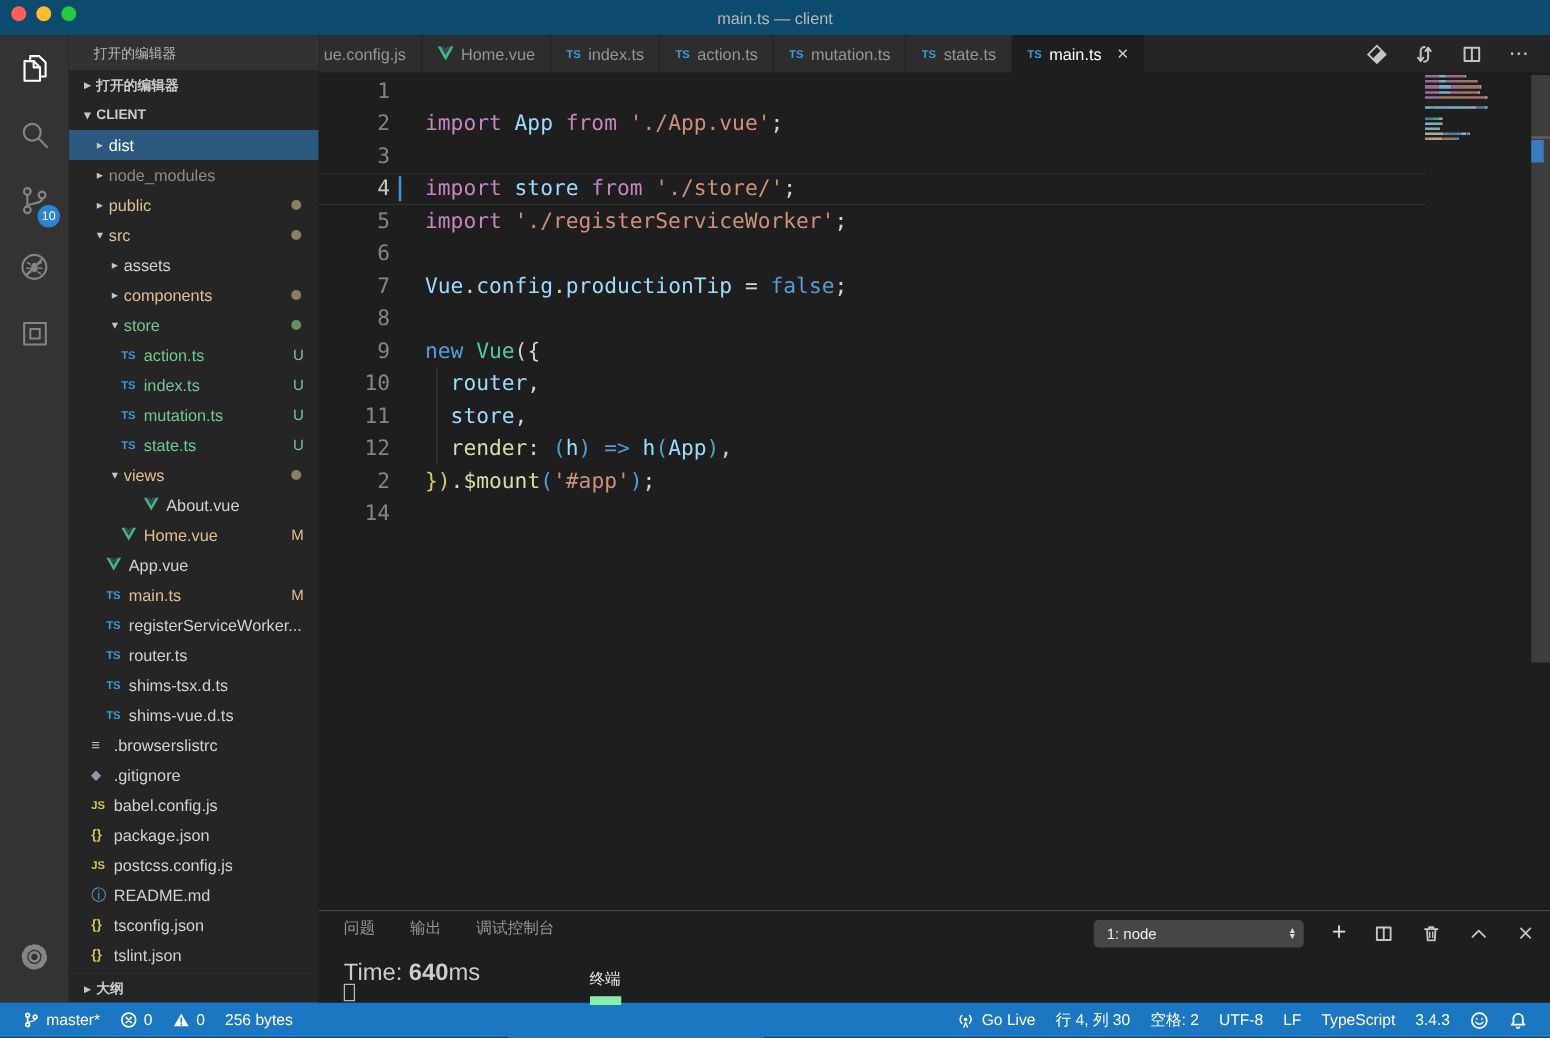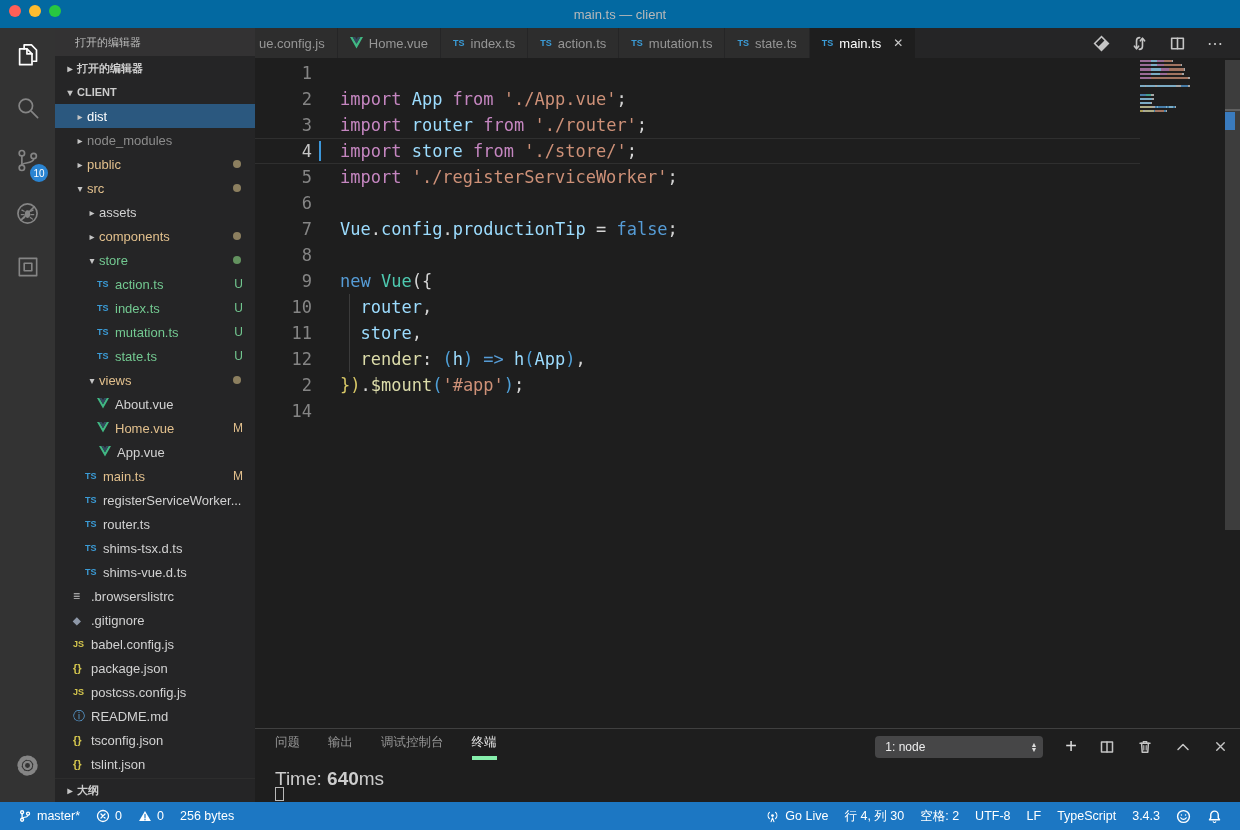--- a/index.html
+++ b/index.html
@@ -2,21 +2,21 @@
 <html style="--c-status: #1C77C3; --c-badge: #2A84D2; --c-selection: #2B587F; --c-modified: #E2C08D; --c-untracked: #73C991; --c-ignored: #8C8C8C; --tok-kw: #C586C0; --tok-id: #9CDCFE; --tok-str: #CE9178; --tok-pn: #D4D4D4; --tok-kw2: #569CD6; --tok-cls: #4EC9B0; --tok-fn: #DCDCAA; --tok-brk: #D9C967; --tok-brk2: #4FA0D8;"><head>
 <meta charset="utf-8">
 <style>
   * { box-sizing: border-box; margin: 0; padding: 0; }
   html,body { width:1240px; height:830px; overflow:hidden; background:#1E1E1E;
     font-family:"Liberation Sans", sans-serif; }
 
   .window { width:1240px; height:830px; display:flex; flex-direction:column; }
 
   
-  .titlebar { height:28px; background:#0369a1; position:relative; display:flex;
+  .titlebar { height:28px; background:#0c4a6e; position:relative; display:flex;
     align-items:center; justify-content:center; flex:none; }
   .traffic { position:absolute; left:9px; top:5px; display:flex; gap:8px; }
   .light { width:12px; height:12px; border-radius:50%; }
   .light.red{background:#FF5F57} .light.yellow{background:#FEBC2E} .light.green{background:#28C840}
   .win-title { color:#B9B9B9; font-size:13px; }
 
   
   .main { flex:1; display:flex; min-height:0; }
 
   
@@ -87,21 +87,21 @@
   .mrow span { height:2.2px; display:block; }
   .vscroll { position:absolute; right:0; top:0; bottom:0; width:15px; }
   .vthumb { position:absolute; left:0; right:0; top:2px; height:470px; background:rgba(121,121,121,0.35); }
   .vline { position:absolute; left:0; right:0; top:51px; height:2px; background:rgba(255,255,255,0.18); }
   .vcursor { position:absolute; left:0; top:54px; width:10px; height:18px; background:#3A7BBE; }
 
   
   .panel { height:74px; flex:none; position:relative; background:#1E1E1E; border-top:1px solid #404040; }
   .panel-tabs { position:absolute; left:20px; top:5px; display:flex; gap:28px; font-size:12.5px; }
   .ptab { color:#969696; padding-bottom:5px; cursor:pointer; }
-  .ptab.active { color:#E7E7E7; border-bottom:4px solid #86efac; }
+  .ptab.active { color:#E7E7E7; border-bottom:7px solid #86efac;margin-top:41px; }
   .panel-controls { position:absolute; right:12px; top:6px; display:flex; align-items:center; gap:22px;
     color:#C5C5C5; }
   .tselect { width:168px; height:22px; background:#464647; border-radius:4px; color:#EEEEEE;
     font-size:12px; display:flex; align-items:center; justify-content:space-between; padding:0 6px 0 10px;
     cursor:pointer; }
   .stepper { display:flex; flex-direction:column; line-height:5px; font-size:7px; color:#DDD; }
   .pc { cursor:pointer; display:flex; align-items:center; }
   .pc.plus { font-size:20px; font-weight:300; color:#DDD; }
   .panel-content { position:absolute; left:20px; top:42px;
     font-family:Liberation Sans, sans-serif; font-size:19px; color:#CCCCCC;
@@ -239,40 +239,40 @@
           <div class="trow" style="padding-left: 42px;">
             <span class="ficon ts">TS</span>
             <span class="label c-untracked">state.ts</span>
             <span class="gitbadge c-untracked">U</span>
           </div>
           <div class="trow" style="padding-left: 30px;">
             <span class="twisty">▾</span>
             <span class="label c-modified">views</span>
             <span class="gitdot dot-modified"></span>
           </div>
-          <div class="trow" style="padding-left: 42px;">
+          <div class="trow" style="padding-left: 60px;">
             <span class="ficon">
               <svg viewBox="0 0 12 11" width="12" height="11.040000000000001">
                 <path fill="#41B883" d="M0 0 L6 10.5 L12 0 H9.6 L6 6.3 L2.4 0 Z"></path>
                 <path fill="#34495E" d="M2.4 0 L6 6.3 L9.6 0 H7.2 L6 2.1 L4.8 0 Z"></path>
               </svg>
             </span>
             <span class="label c-default">About.vue</span>
           </div>
           <div class="trow" style="padding-left: 42px;">
             <span class="ficon">
               <svg viewBox="0 0 12 11" width="12" height="11.040000000000001">
                 <path fill="#41B883" d="M0 0 L6 10.5 L12 0 H9.6 L6 6.3 L2.4 0 Z"></path>
                 <path fill="#34495E" d="M2.4 0 L6 6.3 L9.6 0 H7.2 L6 2.1 L4.8 0 Z"></path>
               </svg>
             </span>
             <span class="label c-modified">Home.vue</span>
             <span class="gitbadge c-modified">M</span>
           </div>
-          <div class="trow" style="padding-left: 44px; align-items: center;">
+          <div class="trow" style="padding-left: 30px; align-items: center;">
             <span class="ficon">
               <svg viewBox="0 0 12 11" width="12" height="11.040000000000001">
                 <path fill="#41B883" d="M0 0 L6 10.5 L12 0 H9.6 L6 6.3 L2.4 0 Z"></path>
                 <path fill="#34495E" d="M2.4 0 L6 6.3 L9.6 0 H7.2 L6 2.1 L4.8 0 Z"></path>
               </svg>
             </span>
             <span class="label c-default">App.vue</span>
           </div>
           <div class="trow" style="padding-left: 30px;">
             <span class="ficon ts">TS</span>
@@ -393,21 +393,21 @@
               </svg>
             </span>
             <span class="act more">⋯</span>
           </div>
         </div>
 
       <div class="editor">
         <div class="code" id="code">
             <div class="cline"><span class="ln">1</span></div>
             <div class="cline"><span class="ln">2</span><span class="ltext"><span class="tok-kw">import </span><span class="tok-id">App </span><span class="tok-kw">from </span><span class="tok-str">'./App.vue'</span><span class="tok-pn">;</span></span></div>
-            <div class="cline"><span class="ln">3</span><span class="ltext"><span class="tok-kw">import </span><span class="tok-id">router </span><span class="tok-kw">from </span><span class="tok-str">'./router'</span><span class="tok-pn">;</span></span></div>
+            <div class="cline"><span class="ln">3</span></div>
             <div class="cline active"><span class="ln">4</span><span class="ltext"><span class="tok-kw">import </span><span class="tok-id">store </span><span class="tok-kw">from </span><span class="tok-str">'./store/'</span><span class="tok-pn">;</span></span><span class="cursor"></span></div>
             <div class="cline"><span class="ln">5</span><span class="ltext"><span class="tok-kw">import </span><span class="tok-str">'./registerServiceWorker'</span><span class="tok-pn">;</span></span></div>
             <div class="cline"><span class="ln">6</span><span class="ltext"></span></div>
             <div class="cline"><span class="ln">7</span><span class="ltext"><span class="tok-id">Vue</span><span class="tok-pn">.</span><span class="tok-id">config</span><span class="tok-pn">.</span><span class="tok-id">productionTip</span><span class="tok-pn"> = </span><span class="tok-kw2">false</span><span class="tok-pn">;</span></span></div>
             <div class="cline"><span class="ln">8</span><span class="ltext"></span></div>
             <div class="cline"><span class="ln">9</span><span class="ltext"><span class="tok-kw2">new </span><span class="tok-cls">Vue</span><span class="tok-pn">({</span></span></div>
             <div class="cline"><span class="ln">10</span><span class="ltext"><span class="tok-id">  router</span><span class="tok-pn">,</span></span><span class="iguide"></span></div>
             <div class="cline"><span class="ln">11</span><span class="ltext"><span class="tok-id">  store</span><span class="tok-pn">,</span></span><span class="iguide"></span></div>
             <div class="cline"><span class="ln">12</span><span class="ltext"><span class="tok-fn">  render</span><span class="tok-pn">: </span><span class="tok-brk2">(</span><span class="tok-id">h</span><span class="tok-brk2">)</span><span class="tok-kw2"> =&gt; </span><span class="tok-id">h</span><span class="tok-brk2">(</span><span class="tok-id">App</span><span class="tok-brk2">)</span><span class="tok-pn">,</span></span><span class="iguide"></span></div>
             <div class="cline"><span class="ln">2</span><span class="ltext"><span class="tok-brk">})</span><span class="tok-pn">.</span><span class="tok-fn">$mount</span><span class="tok-brk2">(</span><span class="tok-str">'#app'</span><span class="tok-brk2">)</span><span class="tok-pn">;</span></span></div>

